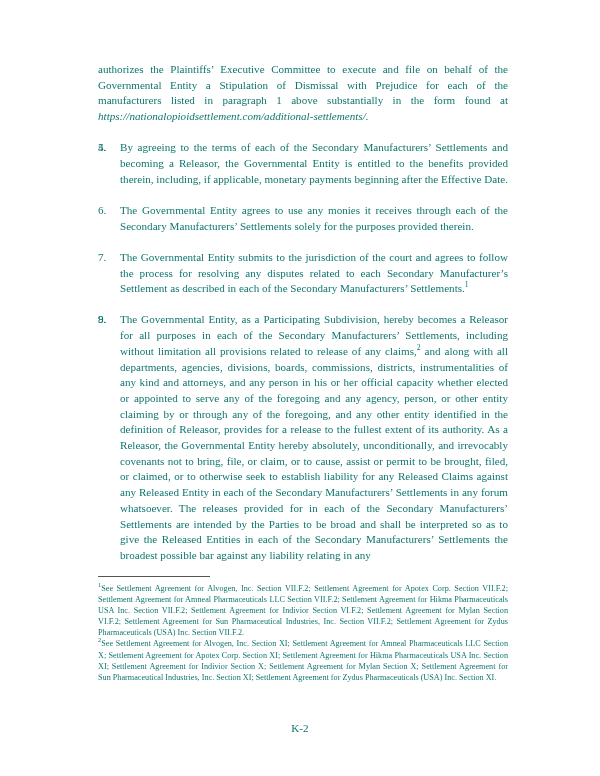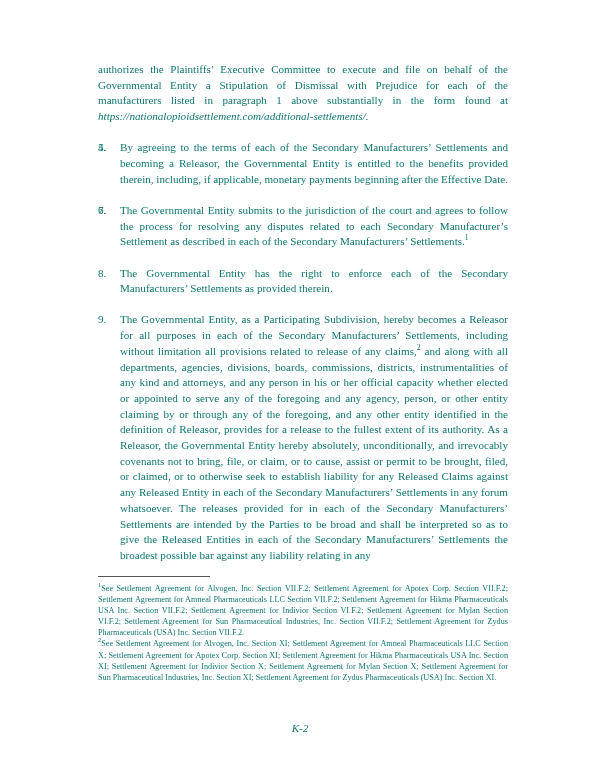--- a/index.html
+++ b/index.html
@@ -87,21 +87,20 @@
   .footnote .see {
   }
   .page-number {
     position: absolute;
     left: 0;
     top: 722px;
     width: 600px;
     text-align: center;
     font-size: 11.1px;
     font-family: "Liberation Serif", "DejaVu Serif", serif;
-    font-style: italic;
   }
 </style>
 </head>
 <body>
 
 <div class="page">
 
   <div class="content">
 
     <p class="lead-para"><span>authorizes the Plaintiffs’ Executive Committee to execute and file on behalf of the Governmental Entity a Stipulation of Dismissal with Prejudice for each of the manufacturers listed in paragraph 1 above substantially in the form found at </span><span class="url">https://nationalopioidsettlement.com/additional-settlements/.</span></p>
@@ -110,29 +109,29 @@
 
       <li>
         <span class="num">4.</span>
       </li>
 
       <li>
         <span class="num">5.</span><span>By agreeing to the terms of each of the Secondary Manufacturers’ Settlements and becoming a Releasor, the Governmental Entity is entitled to the benefits provided therein, including, if applicable, monetary payments beginning after the Effective Date.</span>
       </li>
 
       <li>
-        <span class="num">6.</span>
+        <span class="num">6.</span><span>The Governmental Entity agrees to use any monies it receives through each of the Secondary Manufacturers’ Settlements solely for the purposes provided therein.</span>
       </li>
 
       <li>
         <span class="num">7.</span><span>The Governmental Entity submits to the jurisdiction of the court and agrees to follow the process for resolving any disputes related to each Secondary Manufacturer’s Settlement as described in each of the Secondary Manufacturers’ Settlements.</span><sup class="fnref">1</sup>
       </li>
 
       <li>
-        <span class="num">8.</span><span>The Governmental Entity has the right to enforce each of the Secondary Manufacturers’ Settlements as provided therein.</span>
+        <span class="num">8.</span>
       </li>
 
       <li>
         <span class="num">9.</span><span>The Governmental Entity, as a Participating Subdivision, hereby becomes a Releasor for all purposes in each of the Secondary Manufacturers’ Settlements, including without limitation all provisions related to release of any claims,</span><sup class="fnref">2</sup><span> and along with all departments, agencies, divisions, boards, commissions, districts, instrumentalities of any kind and attorneys, and any person in his or her official capacity whether elected or appointed to serve any of the foregoing and any agency, person, or other entity claiming by or through any of the foregoing, and any other entity identified in the definition of Releasor, provides for a release to the fullest extent of its authority.  As a Releasor, the Governmental Entity hereby absolutely, unconditionally, and irrevocably covenants not to bring, file, or claim, or to cause, assist or permit to be brought, filed, or claimed, or to otherwise seek to establish liability for any Released Claims against any Released Entity in each of the Secondary Manufacturers’ Settlements in any forum whatsoever.  The releases provided for in each of the Secondary Manufacturers’ Settlements are intended by the Parties to be broad and shall be interpreted so as to give the Released Entities in each of the Secondary Manufacturers’ Settlements the broadest possible bar against any liability relating in any</span>
       </li>
 
     </ol>
 
   </div>
 

